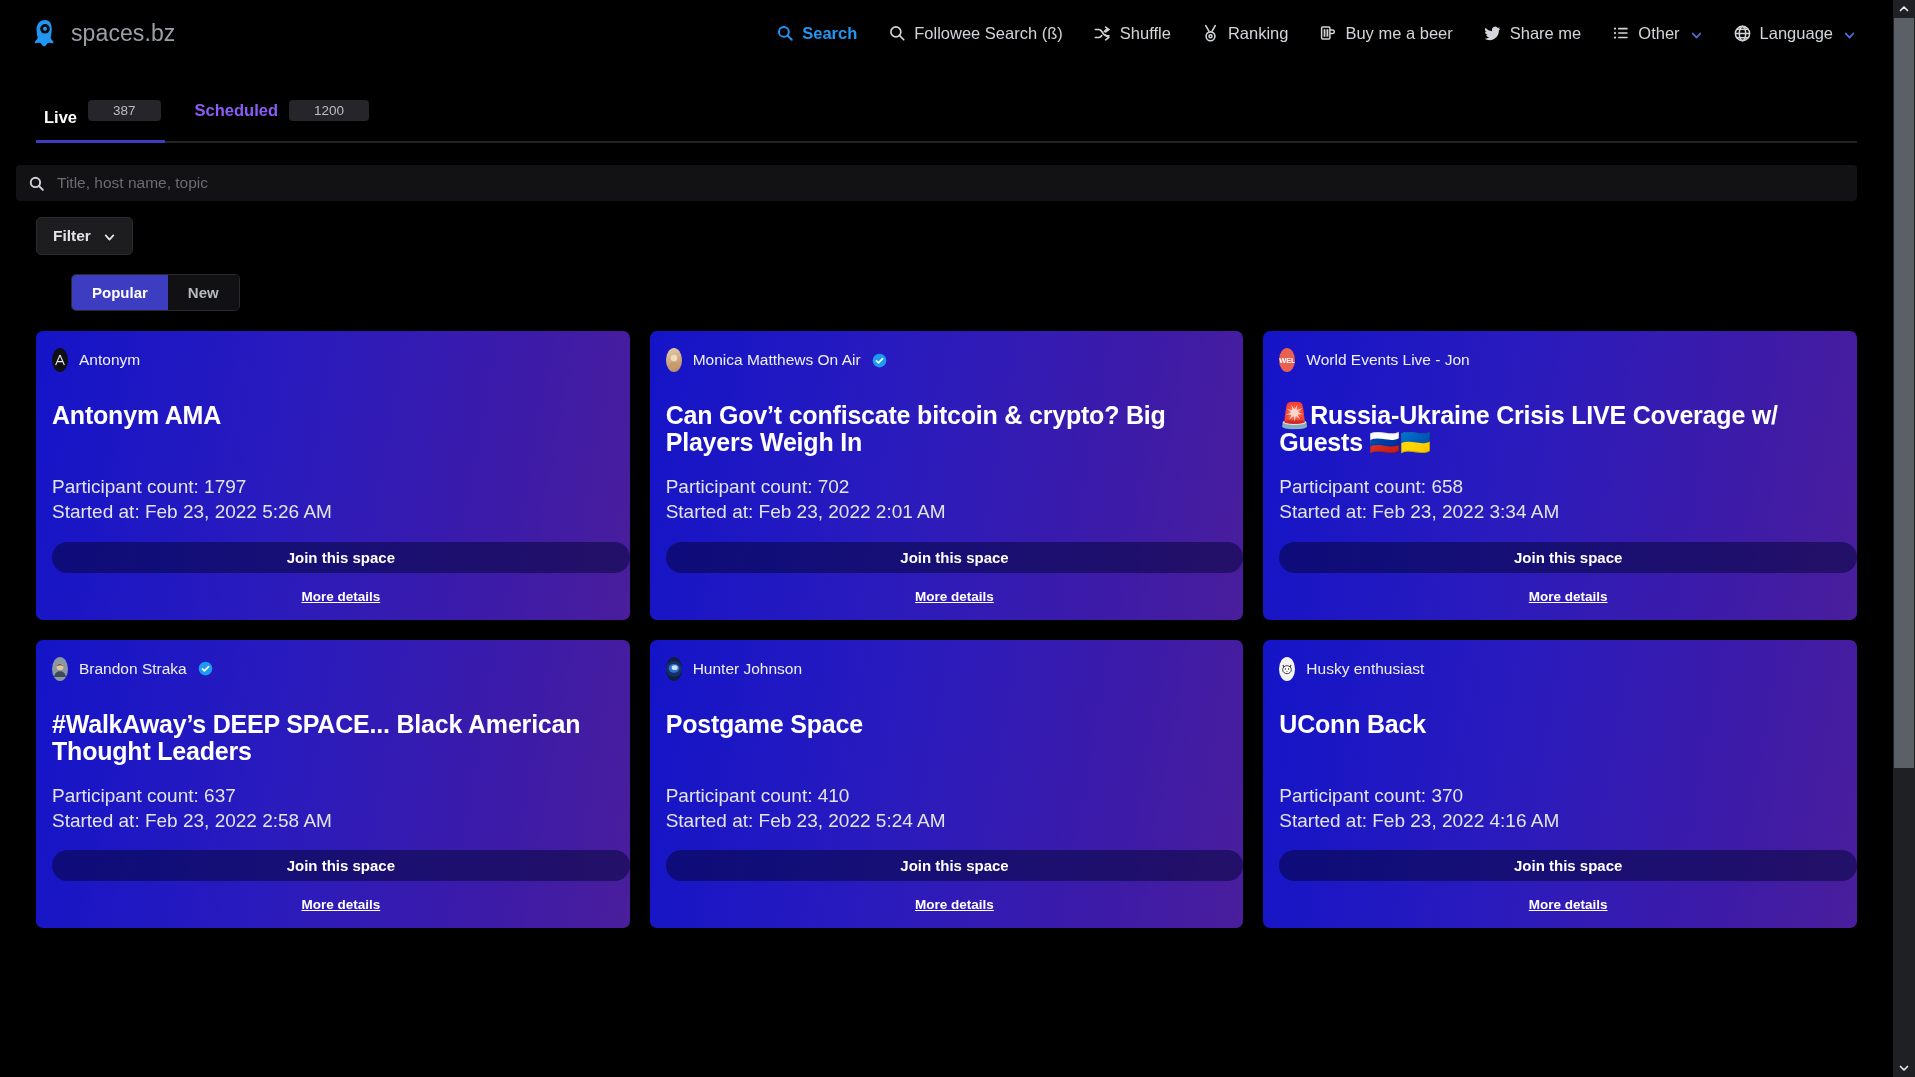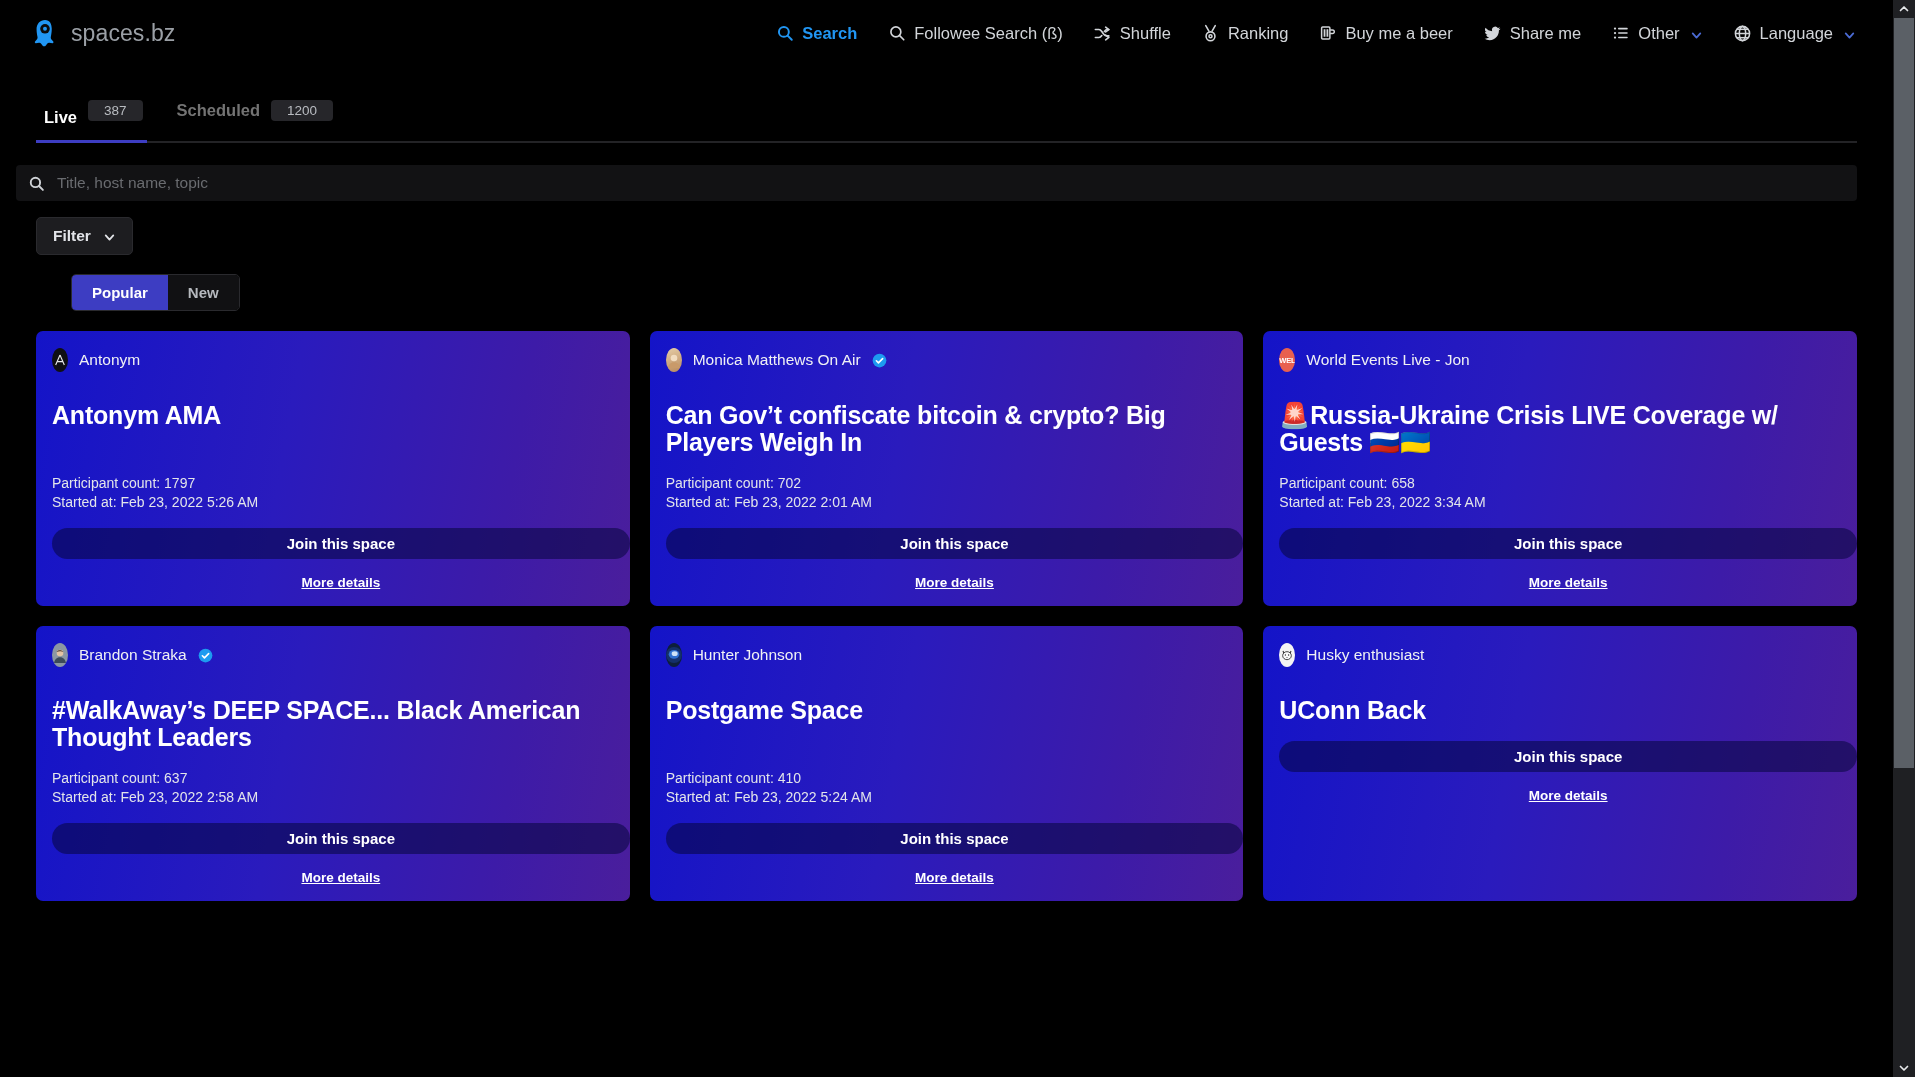--- a/index.html
+++ b/index.html
@@ -78,28 +78,28 @@
     position: relative;
   }
   .tab {
     display: flex;
     align-items: center;
     gap: 11px;
     padding: 4px 26px 14px 8px;
     cursor: pointer;
     position: relative;
   }
-  .tab-label { font-size: 16.5px; color: #737373; font-weight: bold; }
+  .tab-label { font-size: 16.5px; color: #8b5cf6; font-weight: bold; }
   .tab.active .tab-label { color: #ffffff; margin-top: 14px; }
   .tab-count {
     font-size: 13.5px;
     color: #b9bcc1;
     background: #26262a;
     border-radius: 4px;
-    padding: 3px 16px;
+    padding: 3px 25px;
     line-height: 1.15;
   }
   .tab.active::after {
     content: "";
     position: absolute;
     left: 0; right: 22px; bottom: -2px;
     height: 3px;
     background: #3d3dc2;
   }
 
@@ -195,21 +195,21 @@
     font-size: 25px;
     line-height: 1.08;
     font-weight: bold;
     color: #ffffff;
     margin-top: 26px;
     letter-spacing: -.2px;
   }
   .card-meta {
     margin-top: auto;
     padding-top: 18px;
-    font-size: 14px;
+    font-size: 19px;
     color: #e3e5ea;
     line-height: 1.33;
   }
   .join-btn {
     margin-top: 17px;
     height: 31px;
     border-radius: 16px;
     background: rgba(6, 6, 60, 0.55);
     color: #ffffff;
     font-size: 15px;
@@ -543,20 +543,24 @@
               <path d="M6 6l1.5 4M18 6l-1.5 4" stroke="#2b2b2b" stroke-width="1.6" fill="none"></path>
               <ellipse cx="12" cy="13" rx="6.5" ry="6" fill="#fafafa" stroke="#2b2b2b" stroke-width="1.3"></ellipse>
               <circle cx="9.6" cy="12" r="1" fill="#2b2b2b"></circle>
               <circle cx="14.4" cy="12" r="1" fill="#2b2b2b"></circle>
               <path d="M12 15v1.4" stroke="#2b2b2b" stroke-width="1.2"></path>
             </svg>
         </span>
         <span class="host-name">Husky enthusiast</span>
       </div>
       <div class="card-title">UConn Back</div>
+      <div class="card-meta">
+        <div>Participant count: 370</div>
+        <div>Started at: Feb 23, 2022 4:16 AM</div>
+      </div>
       <button class="join-btn">Join this space</button>
       <div class="more-details">More details</div>
     </div>
 
   </div>
 </div>
 
 <div class="scrollbar">
   <div class="sb-arrow up">
     <svg viewBox="0 0 24 24" width="12" height="12" fill="none" stroke="#e6e8ea" stroke-width="3.4" stroke-linecap="round" stroke-linejoin="round">

